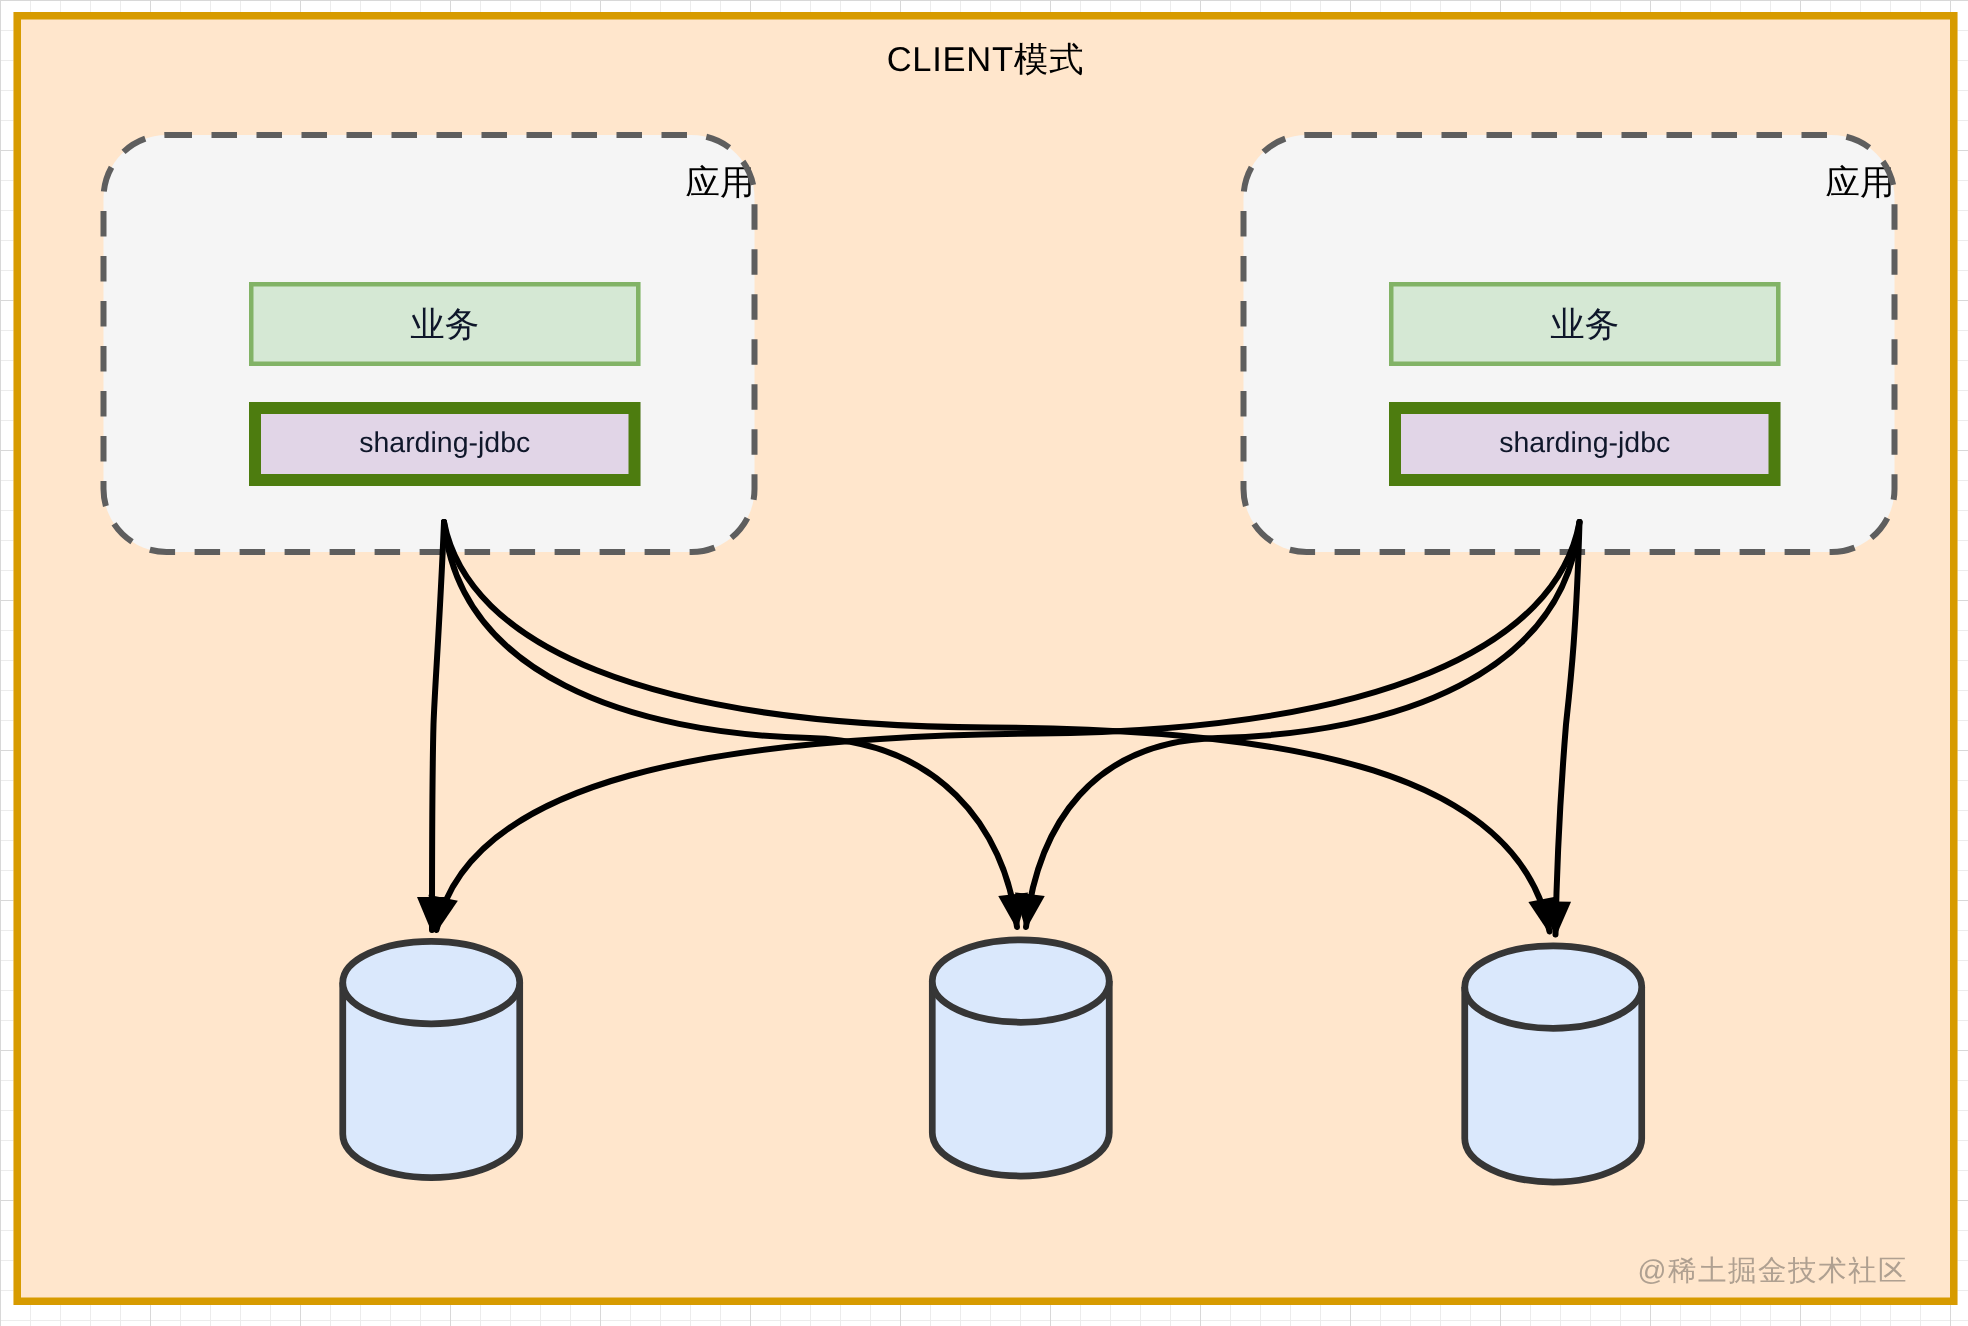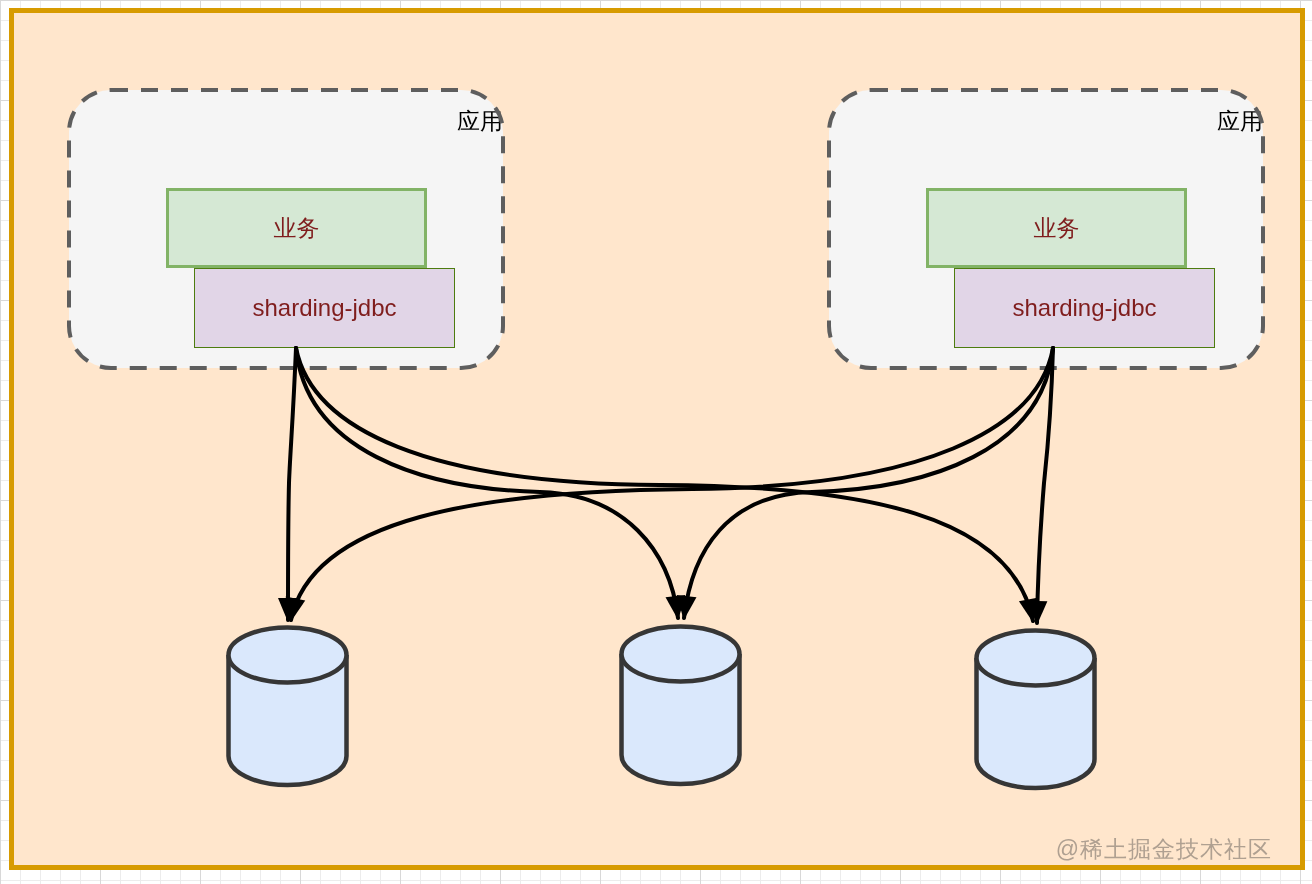--- a/index.html
+++ b/index.html
@@ -33,53 +33,54 @@
     position:absolute;width:434px;height:278px;
     background:#F5F5F5;border-radius:42px;
   }
   .app-container.left{left:69px;top:90px;}
   .app-container.right{left:829px;top:90px;}
   .app-label{
     position:absolute;top:16px;left:0;width:100%;
     text-align:right;font-size:23px;color:#000;
   }
   .node-box{
-    position:absolute;left:97px;width:261px;height:80px;
+    position:absolute;left:97px;width:261px;height:56px;
     box-sizing:border-box;
     display:flex;align-items:center;justify-content:center;
-    font-size:23px;color:#7f1d1d;
+    font-size:23px;color:#0f172a;
   }
   .node-box.business{
     top:98px;background:#D5E8D4;border:3px solid #82B366;
   }
   .node-box.middleware{
-    top:178px;background:#E1D5E7;border:1px solid #4d7c0f;font-size:24px;margin-left:28px;
+    top:178px;background:#E1D5E7;border:8px solid #4d7c0f;font-size:19px;
   }
   .edges-layer{
     position:absolute;left:0;top:0;width:1312px;height:884px;
     pointer-events:none;
   }
   .db{
     position:absolute;width:123px;height:164px;
   }
   .db.db1{left:226px;top:625px;}
   .db.db2{left:619px;top:624px;}
   .db.db3{left:974px;top:628px;}
   .watermark{
     position:absolute;right:40px;top:834px;
-    font-size:23px;color:#AFA091;letter-spacing:1px;margin-left:23px;
+    font-size:19px;color:#AFA091;letter-spacing:1px;margin-left:23px;
   }
 </style>
 </head>
 <body>
 
 <div class="stage">
 
   <div class="canvas"></div>
 
+  <div class="canvas-title">CLIENT模式</div>
 
   <div class="app-container left">
     <div class="app-label">应用</div>
     <div class="node-box business">业务</div>
     <div class="node-box middleware">sharding-jdbc</div>
   </div>
 
   <div class="app-container right">
     <div class="app-label">应用</div>
     <div class="node-box business">业务</div>

